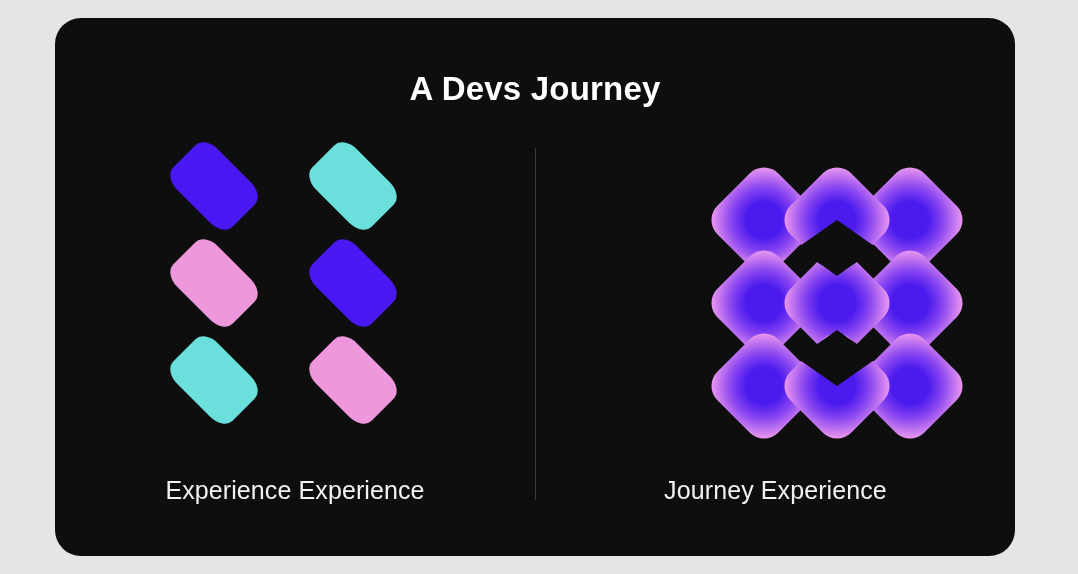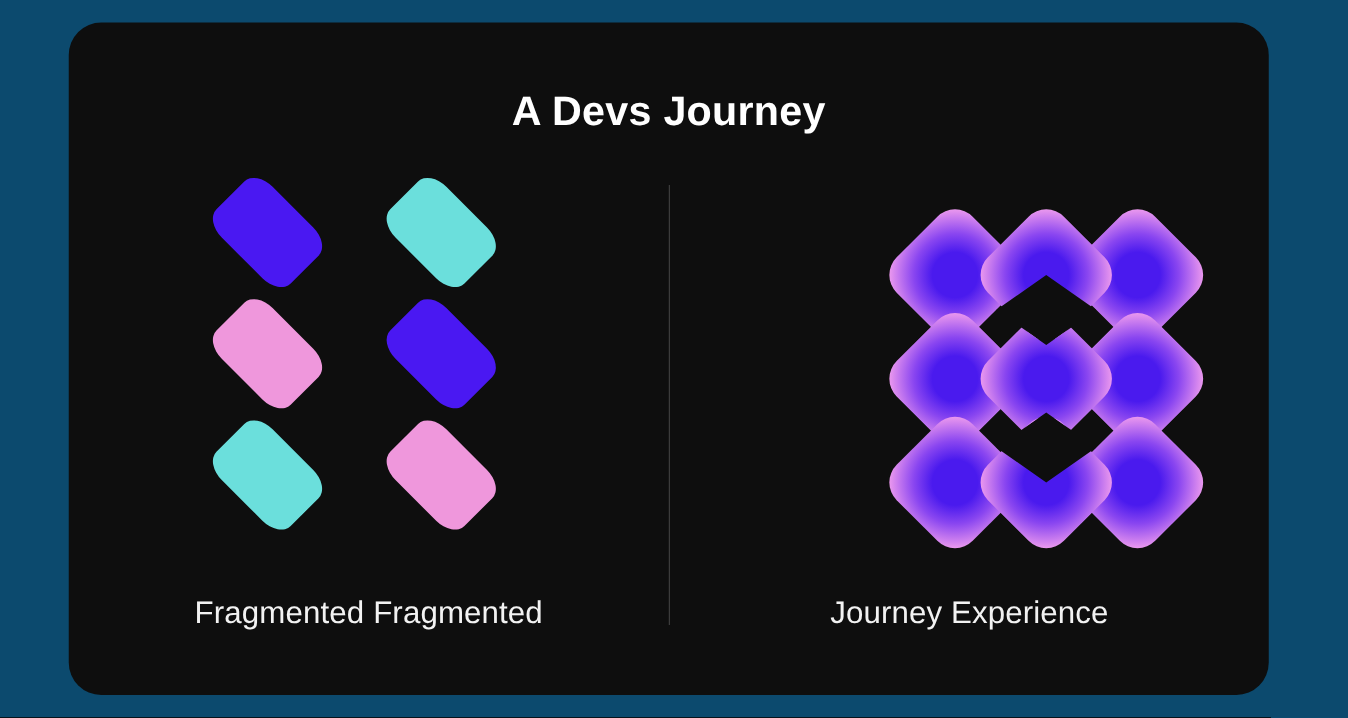--- a/index.html
+++ b/index.html
@@ -2,21 +2,21 @@
 <html><head>
 <meta charset="utf-8">
 <style>
   * { margin:0; padding:0; box-sizing:border-box; }
   html, body {
     width:1078px; height:574px;
     background:#000000;
     font-family:"Liberation Sans", sans-serif;
     overflow:hidden;
   }
-  #root { position:relative; width:1078px; height:574px; background:#0c4a6e; }
+  #root { position:relative; width:1078px; height:574px; background:#e5e5e5; }
 
   .card {
     position:absolute;
     left:55px; top:18px;
     width:960px; height:538px;
     background:#0e0e0e;
     border-radius:26px;
   }
 
   .title {
@@ -100,21 +100,21 @@
 
       <div class="grid">
         <div class="dia r0 c0" style="background: rgb(74, 24, 242);"></div>
         <div class="dia r0 c1" style="background: rgb(107, 223, 220);"></div>
         <div class="dia r1 c0" style="background: rgb(239, 151, 220);"></div>
         <div class="dia r1 c1" style="background: rgb(74, 24, 242);"></div>
         <div class="dia r2 c0" style="background: rgb(107, 223, 220);"></div>
         <div class="dia r2 c1" style="background: rgb(239, 151, 220);"></div>
       </div>
 
-      <div class="caption" style="color: rgb(242, 242, 242);">Fragmented Fragmented</div>
+      <div class="caption" style="color: rgb(242, 242, 242);">Experience Experience</div>
     </div>
 
     <div class="divider" style="background: rgb(59, 59, 59);"></div>
 
     <div class="panel-right">
 
       <div class="blend-wrap">
         <svg viewBox="0 0 292 280" xmlns="http://www.w3.org/2000/svg">
           <defs>
             <radialGradient id="blendGrad" cx="50%" cy="50%" r="62%">

